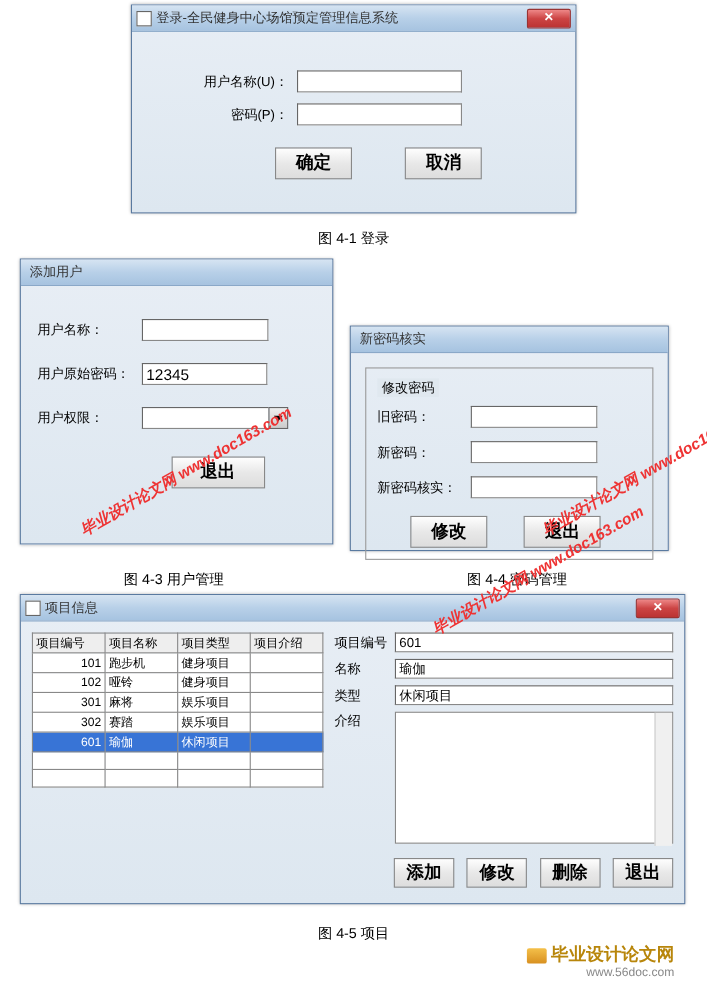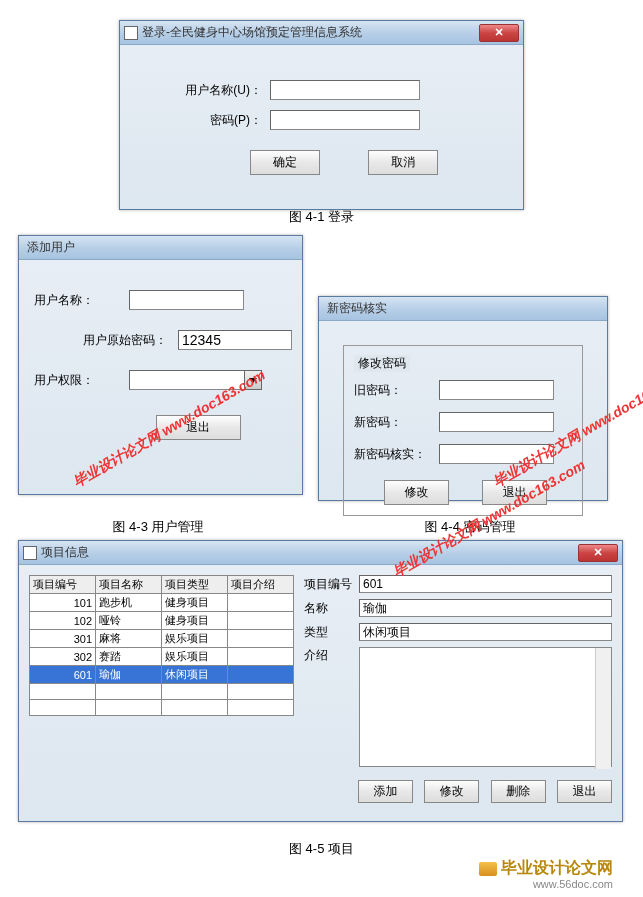--- a/index.html
+++ b/index.html
@@ -42,23 +42,24 @@
       line-height: 15px;
       font-weight: bold;
     }
     
     .window-body { padding: 10px; }
     
     .btn {
       background: linear-gradient(to bottom, #fefefe 0%, #e8e8e8 50%, #ddd 100%);
       border: 1px solid #888;
       padding: 3px 18px;
-      font-size: 12px;
+      font-size: 16px;
       cursor: pointer;
       min-width: 70px;
+      font-weight: bold;
     }
     
     .input-text {
       border: 1px solid #888;
       border-top-color: #666;
       border-left-color: #666;
       background: #fff;
       height: 20px;
       padding: 1px 3px;
       font-size: 12px;
@@ -168,21 +169,21 @@
       top: 1px;
       bottom: 1px;
       width: 16px;
       background: #f0f0f0;
       border-left: 1px solid #ccc;
     }
   </style>
 </head>
 <body>
 
-<div class="window" style="left:119px; top:20px; width:405px; height:190px;">
+<div class="window" style="left:119px; top:4px; width:405px; height:190px;">
   <div class="titlebar">
     <span class="titlebar-icon"></span>
     <span class="titlebar-text">登录-全民健身中心场馆预定管理信息系统</span>
     <div class="close-btn">✕</div>
   </div>
   <div class="window-body" style="padding-top:35px; padding-left:50px;">
     <div class="form-row">
       <span class="form-label" style="width:100px;">用户名称(U)：</span>
       <input class="input-text" style="width: 150px;" value="">
     </div>
@@ -201,21 +202,21 @@
 
 <div class="window" style="left:18px; top:235px; width:285px; height:260px;">
   <div class="titlebar">
     <span class="titlebar-text" style="padding-left:4px;">添加用户</span>
   </div>
   <div class="window-body" style="padding-top:30px; padding-left:15px;">
     <div class="form-row" style="margin-bottom:20px;">
       <span class="form-label" style="width:95px; text-align:left;">用户名称：</span>
       <input class="input-text" style="width: 115px;" value="">
     </div>
-    <div class="form-row" style="margin-bottom:20px;justify-content:flex-end;">
+    <div class="form-row" style="margin-bottom:20px;">
       <span class="form-label" style="width:95px; text-align:left;">用户原始密码：</span>
       <input class="input-text" style="width: 114px; font-size: 14px;" value="12345">
     </div>
     <div class="form-row" style="margin-bottom:25px;">
       <span class="form-label" style="width:95px; text-align:left;">用户权限：</span>
       <div class="combobox">
         <input class="input-text" style="width: 115px;" value="">
         <div class="combobox-btn"></div>
       </div>
     </div>
@@ -224,21 +225,21 @@
     </div>
   </div>
 </div>
 
 <div class="caption" style="position:absolute; top:510px; left:18px; width:280px;">图 4-3 用户管理</div>
 
 <div class="window" style="left:318px; top:296px; width:290px; height:205px;">
   <div class="titlebar">
     <span class="titlebar-text" style="padding-left:4px;">新密码核实</span>
   </div>
-  <div class="window-body" style="padding:19px;">
+  <div class="window-body" style="padding:8px;">
     <div class="fieldset" style="background:transparent;">
       <div class="fieldset-title" style="background:#e0e8ef;">修改密码</div>
       <div class="form-row" style="margin-top:8px; margin-bottom:12px;">
         <span class="form-label" style="width:85px; text-align:left;font-family:Liberation Mono, monospace;">旧密码：</span>
         <input class="input-text" style="width: 115px;" value="">
       </div>
       <div class="form-row" style="margin-bottom:12px;">
         <span class="form-label" style="width:85px; text-align:left;">新密码：</span>
         <input class="input-text" style="width: 115px;" value="">
       </div>

